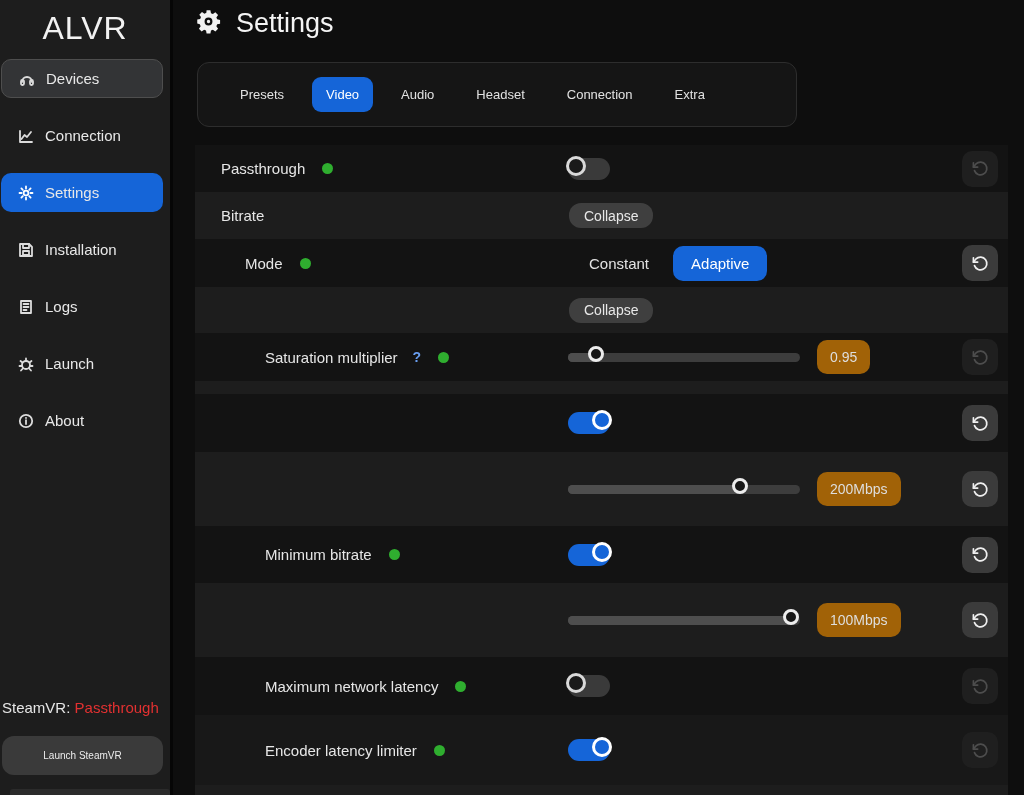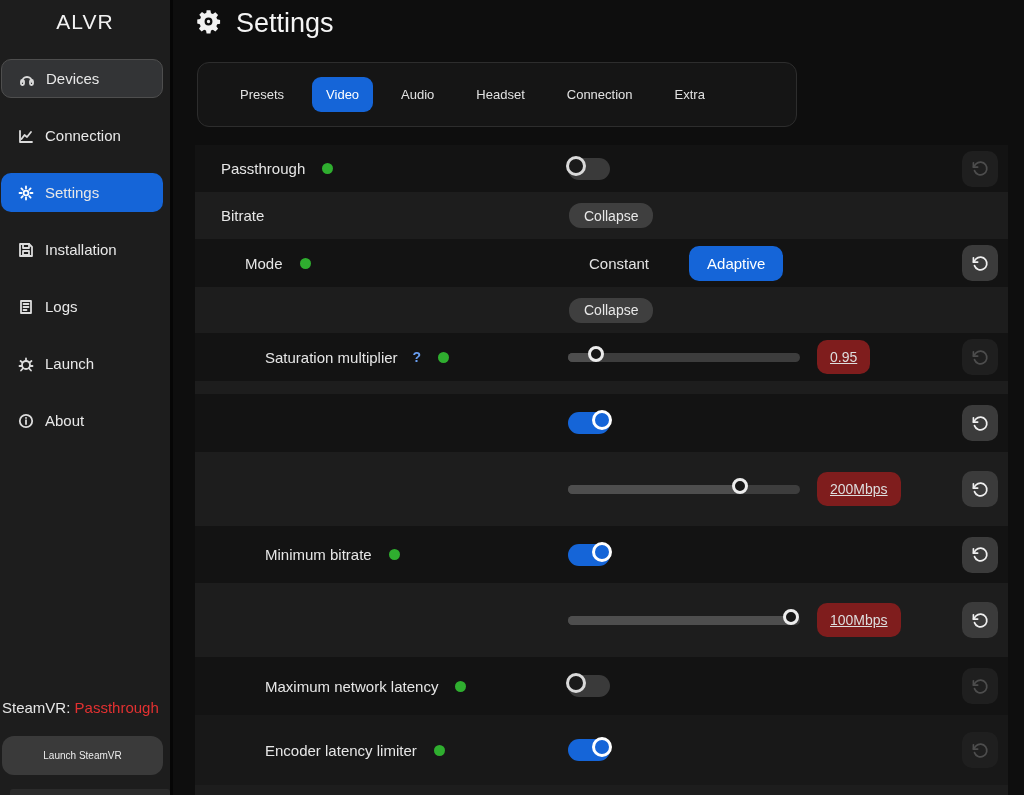--- a/index.html
+++ b/index.html
@@ -3,21 +3,21 @@
 <meta charset="utf-8">
 <style>
   * { margin:0; padding:0; box-sizing:border-box; }
   html,body { width:1024px; height:795px; overflow:hidden; background:#0e0e0e;
               font-family:"Liberation Sans","DejaVu Sans",sans-serif; color:#e6e6e6; }
 
   
   .sidebar { position:absolute; left:0; top:0; width:170px; height:795px;
              background:#1d1d1d; }
   .sidebar-divider { position:absolute; left:170px; top:0; width:3px; height:795px; background:#060606; }
-  .app-title { text-align:center; padding-top:10px; font-size:21px; color:#f2f2f2; letter-spacing:1px; }
+  .app-title { text-align:center; padding-top:10px; font-size:32px; color:#f2f2f2; letter-spacing:1px; }
   .nav { position:absolute; top:59px; left:0; right:0; }
   .nav-item { height:39px; margin:0 7px 18px 1px; border-radius:10px;
               display:flex; align-items:center; gap:11px; padding-left:16px;
               font-size:15px; color:#e8e8e8; cursor:pointer; }
   .nav-item.hovered { background:#333436; border:1px solid #4e4e4e; }
   .nav-item.selected { background:var(--accent); }
   .nav-icon { width:17px; height:17px; flex:0 0 auto; display:flex; align-items:center; justify-content:center; }
   .nav-icon svg { width:16px; height:16px; stroke:#dcdcdc; fill:none; stroke-width:1.8; stroke-linecap:round; stroke-linejoin:round; }
   .nav-item.selected .nav-icon svg { stroke:#ffffff; }
 
@@ -56,32 +56,32 @@
   .toggle { position:relative; width:42px; height:22px; border-radius:11px; cursor:pointer; }
   .toggle.on  { background:var(--accent); }
   .toggle.off { background:#3a3a3a; }
   .toggle .knob { position:absolute; top:-2px; width:20px; height:20px; border-radius:50%; border:3px solid #ededed; }
   .toggle.on  .knob { right:-2px; background:var(--accent); border-color:#fff; }
   .toggle.off .knob { left:-2px; background:#1a1a1a; border-color:#d9d9d9; }
 
   
   .pill-btn { background:#3f3f3f; color:#e8e8e8; font-size:14px; border:none; font-family:inherit;
               border-radius:12px; padding:4px 15px; height:25px; cursor:pointer; }
-  .seg { display:flex; align-items:center; gap:28px; margin-left:9px; }
+  .seg { display:flex; align-items:center; gap:12px; margin-left:9px; }
   .seg-option { font-size:15px; color:#e2e2e2; padding:9px 12px; border-radius:10px; cursor:pointer; }
   .seg-option.selected { background:var(--accent); color:#fff; padding:9px 18px; }
 
   
   .slider { position:relative; width:232px; height:22px; cursor:pointer; }
   .slider .track { position:absolute; top:7px; left:0; right:0; height:9px; border-radius:5px; background:#3d3d3d; }
   .slider .fill  { position:absolute; top:7px; left:0; height:9px; border-radius:5px; background:#4e4e4e; }
   .slider .knob  { position:absolute; top:0; width:16px; height:16px; border-radius:50%;
                    border:3px solid #ececec; background:#161616; }
-  .value-badge { position:absolute; left:622px; background:#7f1d1d; color:#dedede; font-size:14px;
-                 border-radius:10px; padding:9px 13px; cursor:default;text-decoration:underline; }
+  .value-badge { position:absolute; left:622px; background:#a16207; color:#dedede; font-size:14px;
+                 border-radius:10px; padding:9px 13px; cursor:default; }
 
   
   .reset { position:absolute; right:10px; width:36px; height:36px; border-radius:10px; border:none;
            display:flex; align-items:center; justify-content:center; cursor:pointer; }
   .reset.active { background:#3b3b3b; }
   .reset.dim    { background:#1f1f1f; }
   .reset svg { width:17px; height:17px; fill:none; stroke-width:2.4; stroke-linecap:round; stroke-linejoin:round; }
   .reset.active svg { stroke:#efefef; }
   .reset.dim    svg { stroke:#4d4d4d; }
 </style>

